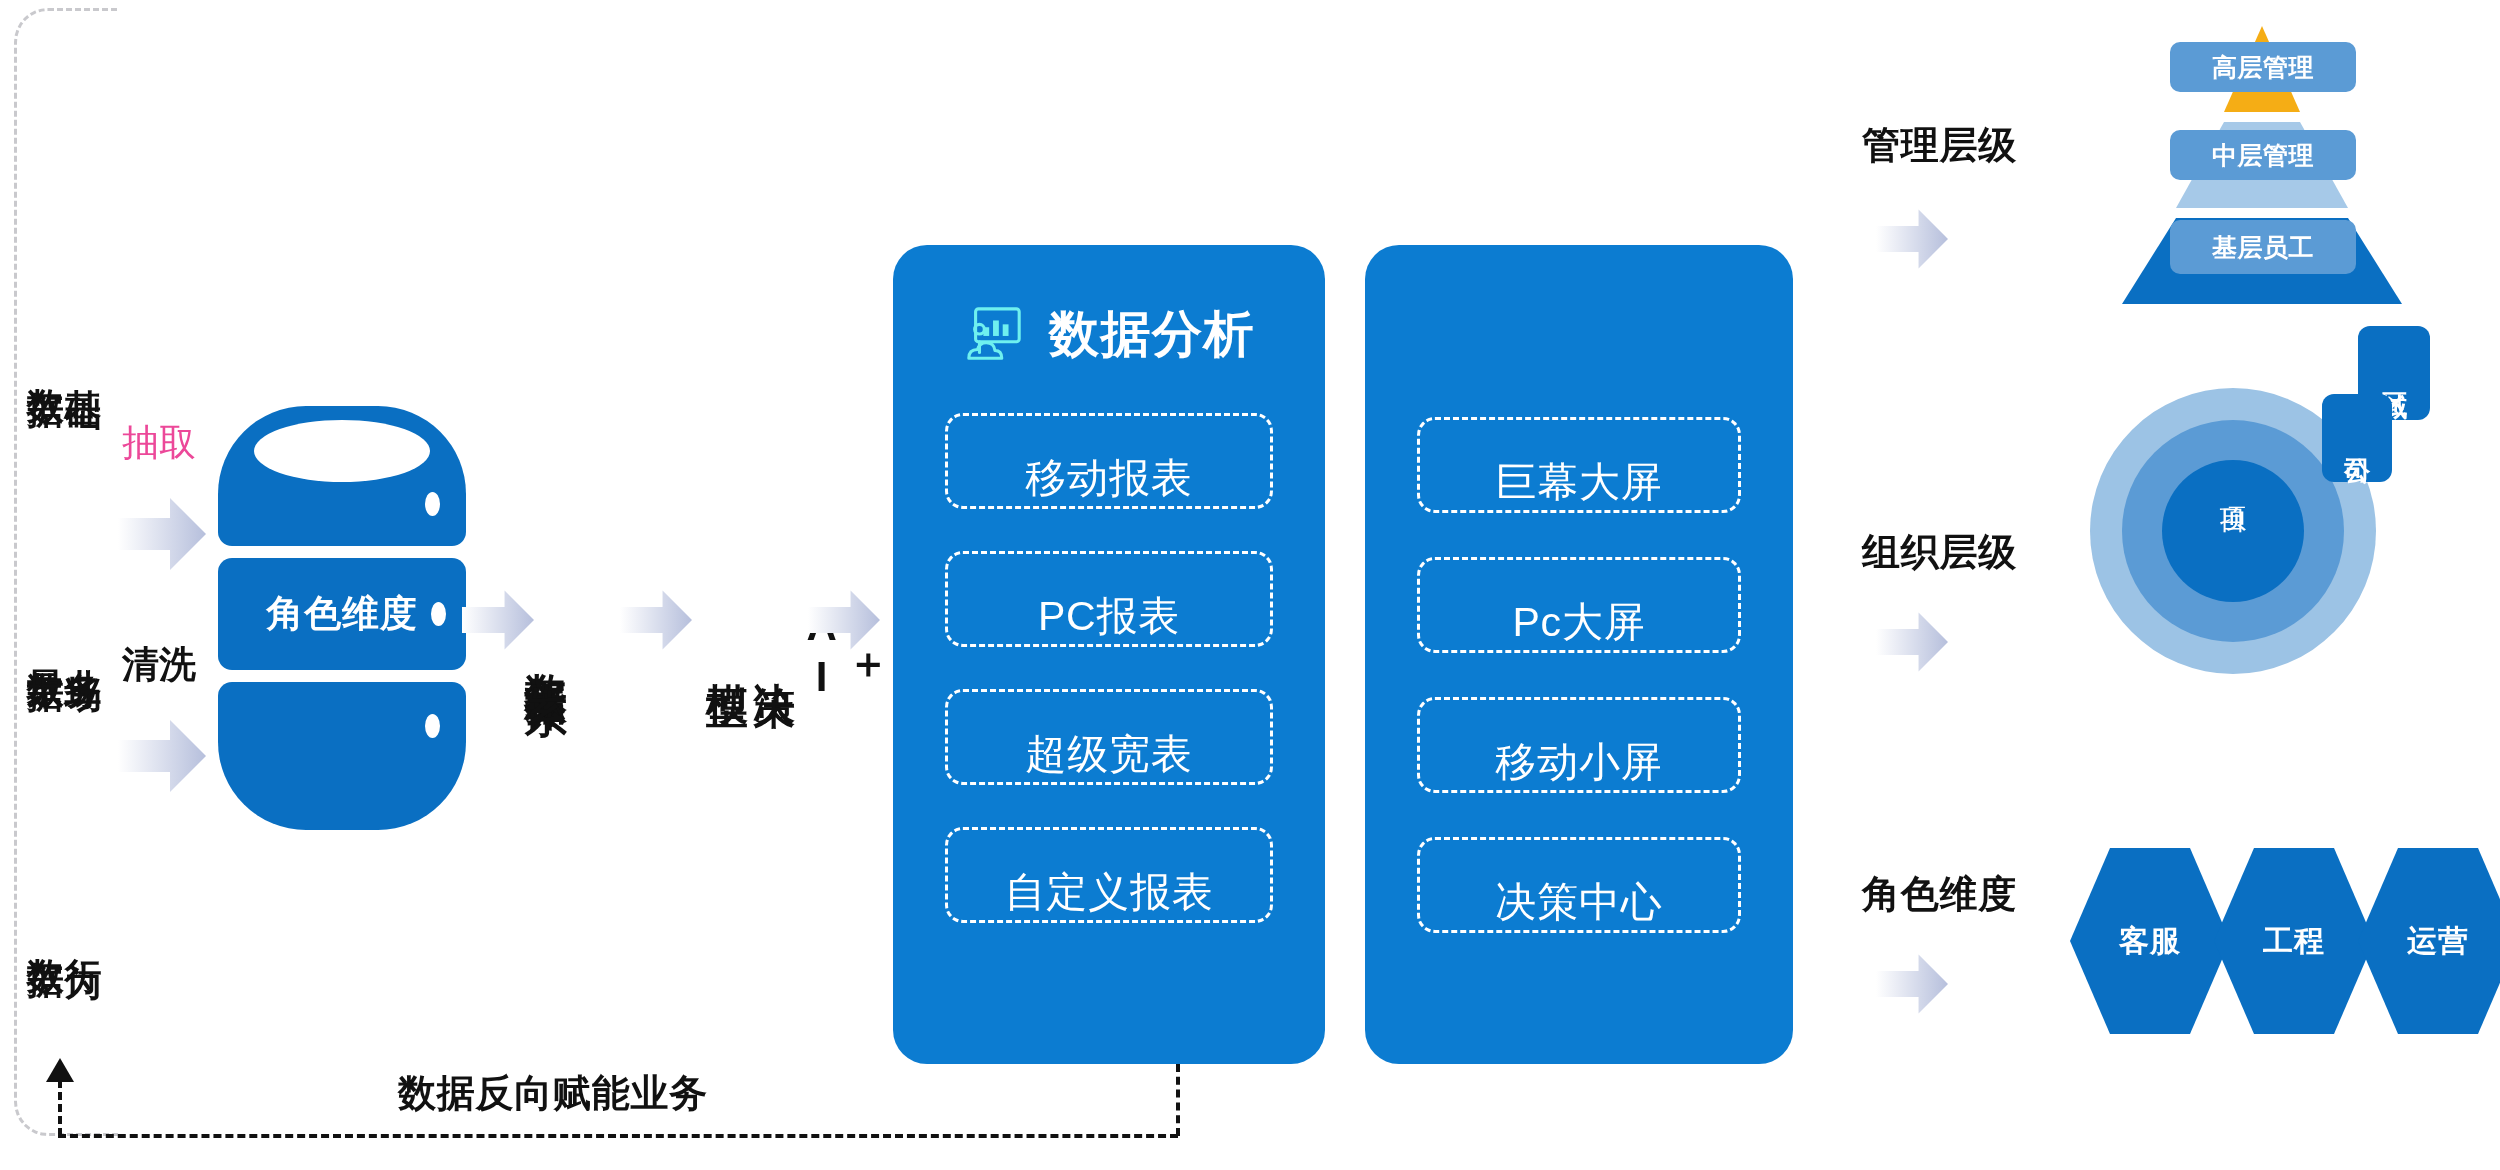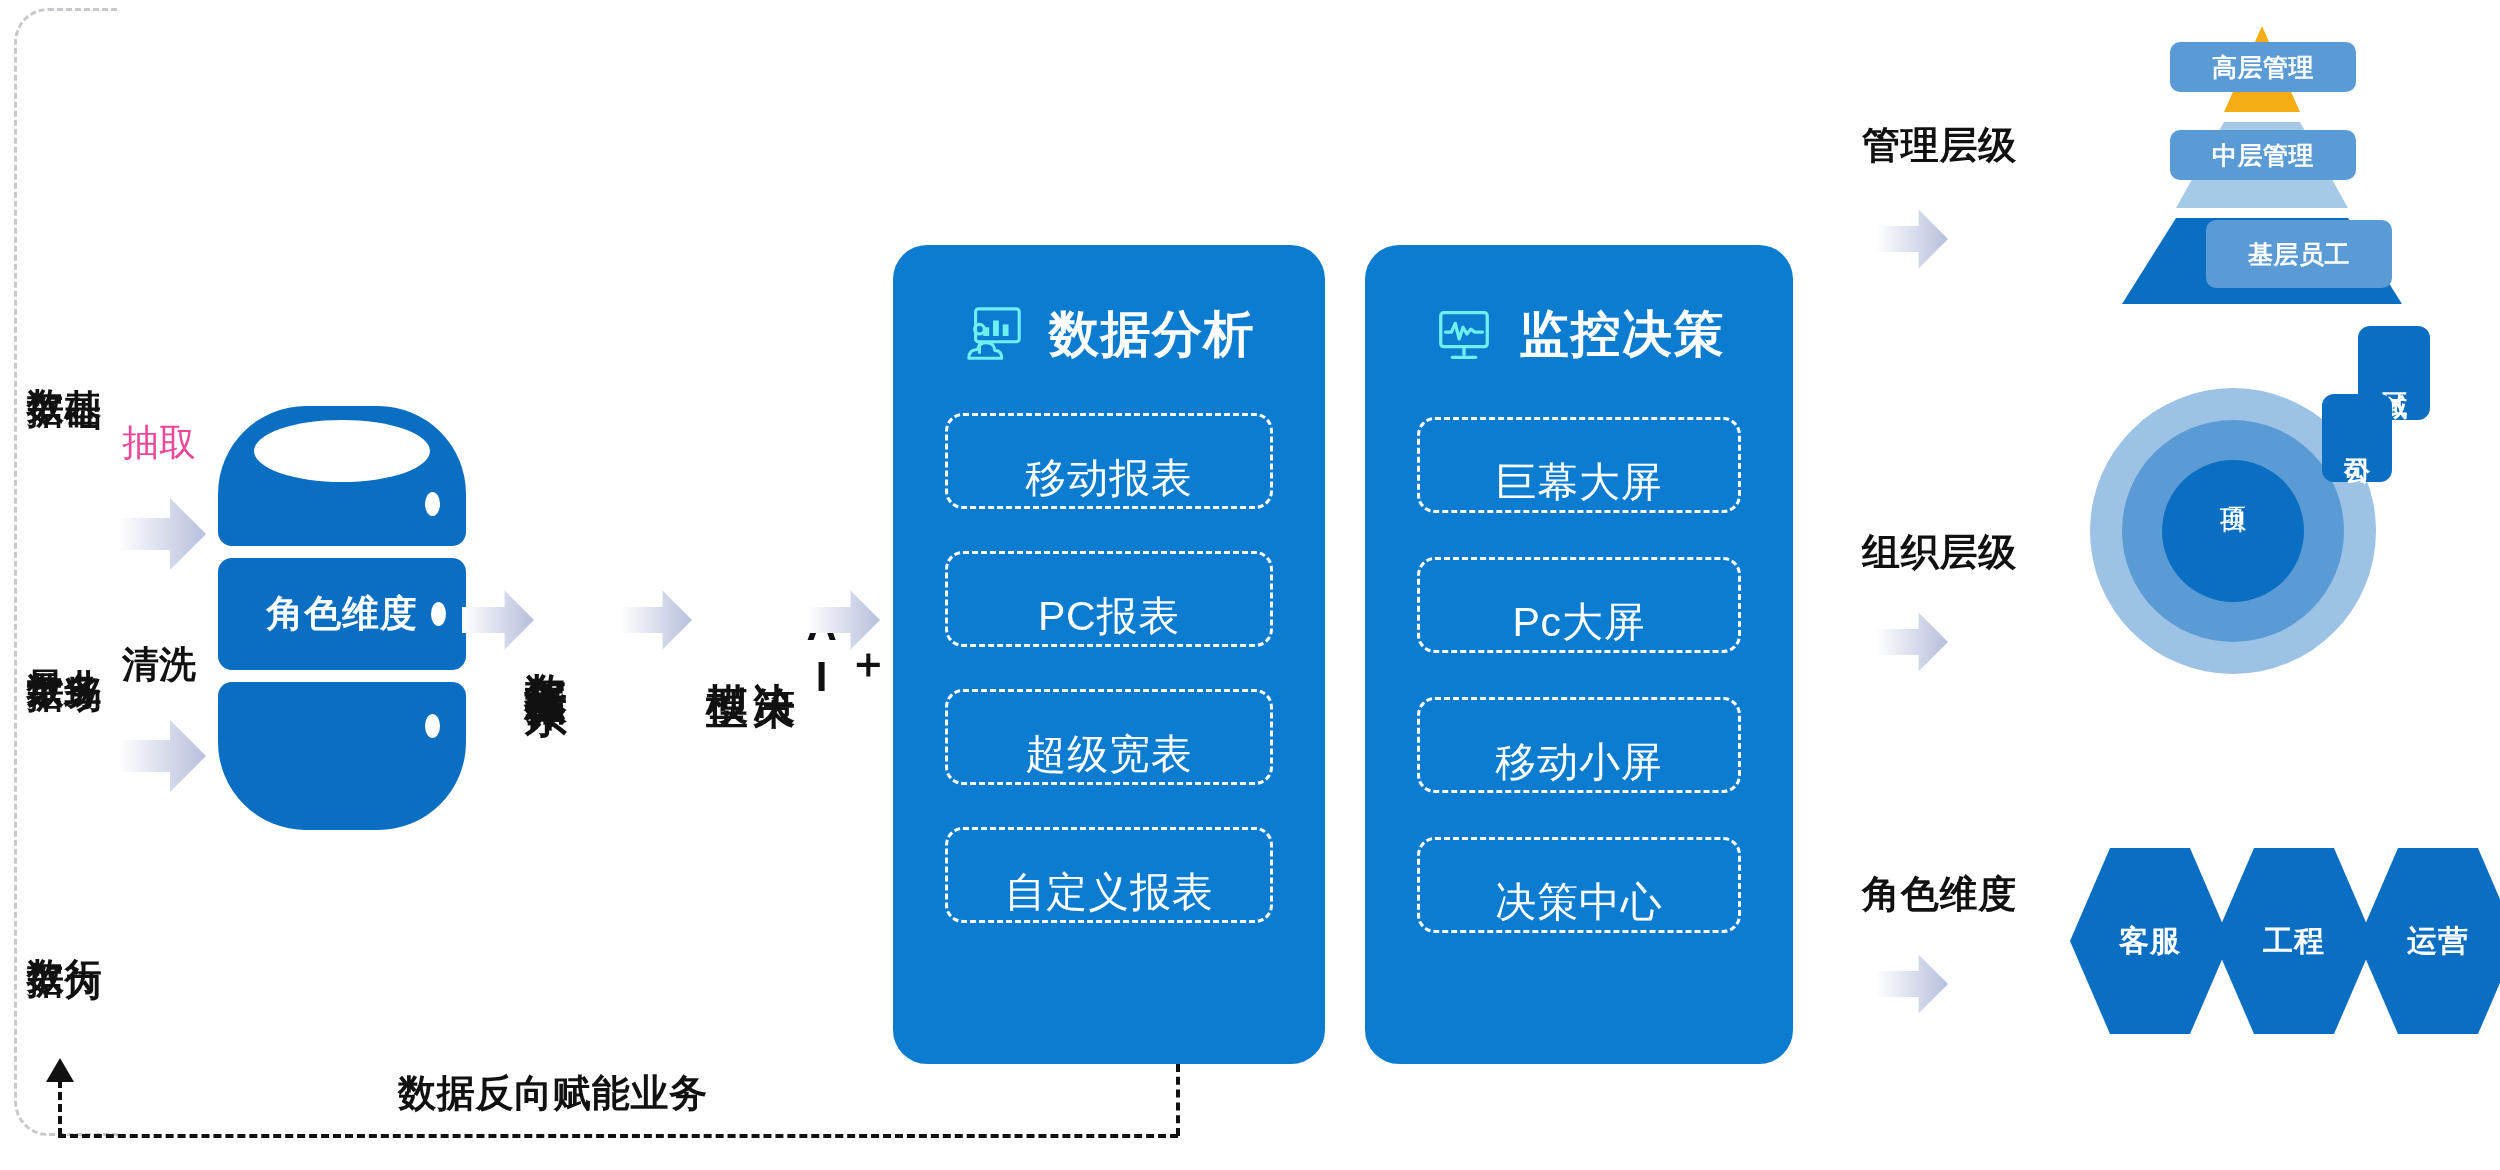--- a/index.html
+++ b/index.html
@@ -213,29 +213,20 @@
     </div>
     <div class="chip" style="top:444px;">
       <span>超级宽表</span>
     </div>
     <div class="chip" style="top:582px;">
       <span>自定义报表</span>
     </div>
   </div>
 
   <div class="panel" style="left:1365px;top:245px;width:428px;height:819px;">
-    <div class="panel-head">
-      <svg class="panel-icon" viewBox="0 0 64 64" fill="none">
-        <rect x="8" y="9" width="48" height="35" rx="3" stroke="#6ff0ef" stroke-width="3.4"></rect>
-        <path d="M13 29 L19 29 L23 20 L27 36 L31 24 L35 31 L39 26 L43 29 L51 29" stroke="#6ff0ef" stroke-width="3.4" stroke-linecap="round" stroke-linejoin="round" fill="none"></path>
-        <path d="M32 44 L32 52" stroke="#6ff0ef" stroke-width="3.4" stroke-linecap="round"></path>
-        <path d="M20 55 L44 55" stroke="#6ff0ef" stroke-width="3.4" stroke-linecap="round"></path>
-      </svg>
-      <div class="ttl">监控决策</div>
-    </div>
     <div class="chip" style="top:172px;">
       <span>巨幕大屏</span>
     </div>
     <div class="chip" style="top:312px;">
       <span>Pc大屏</span>
     </div>
     <div class="chip" style="top:452px;">
       <span>移动小屏</span>
     </div>
     <div class="chip" style="top:592px;">
@@ -255,21 +246,21 @@
       <polygon points="190,8 228,94 152,94" fill="#f5ad15"></polygon>
       <polygon points="152,104 228,104 276,190 104,190" fill="#a6c9e8"></polygon>
       <polygon points="104,200 276,200 330,286 50,286" fill="#0a6fc2"></polygon>
     </svg>
     <div class="pyr-box" style="left:98px;top:24px;width:186px;height:50px;background:#5b9bd5;">
       <span>高层管理</span>
     </div>
     <div class="pyr-box" style="left:98px;top:112px;width:186px;height:50px;background:#5b9bd5;">
       <span>中层管理</span>
     </div>
-    <div class="pyr-box" style="left:98px;top:202px;width:186px;height:68px;background:#5b9bd5;margin-left:36px;">
+    <div class="pyr-box" style="left:98px;top:202px;width:186px;height:54px;background:#5b9bd5;">
       <span>基层员工</span>
     </div>
   </div>
 
   <div class="sec-label" style="left:1862px;top:527px;">组织层级</div>
   <div class="garrow" style="left:1876px;top:608px;">
     <svg width="72" height="68" viewBox="0 0 88 76">
       <path d="M0 22 L52 22 L52 2 L88 38 L52 74 L52 54 L0 54 Z" fill="url(#ag)"></path>
     </svg>
   </div>

